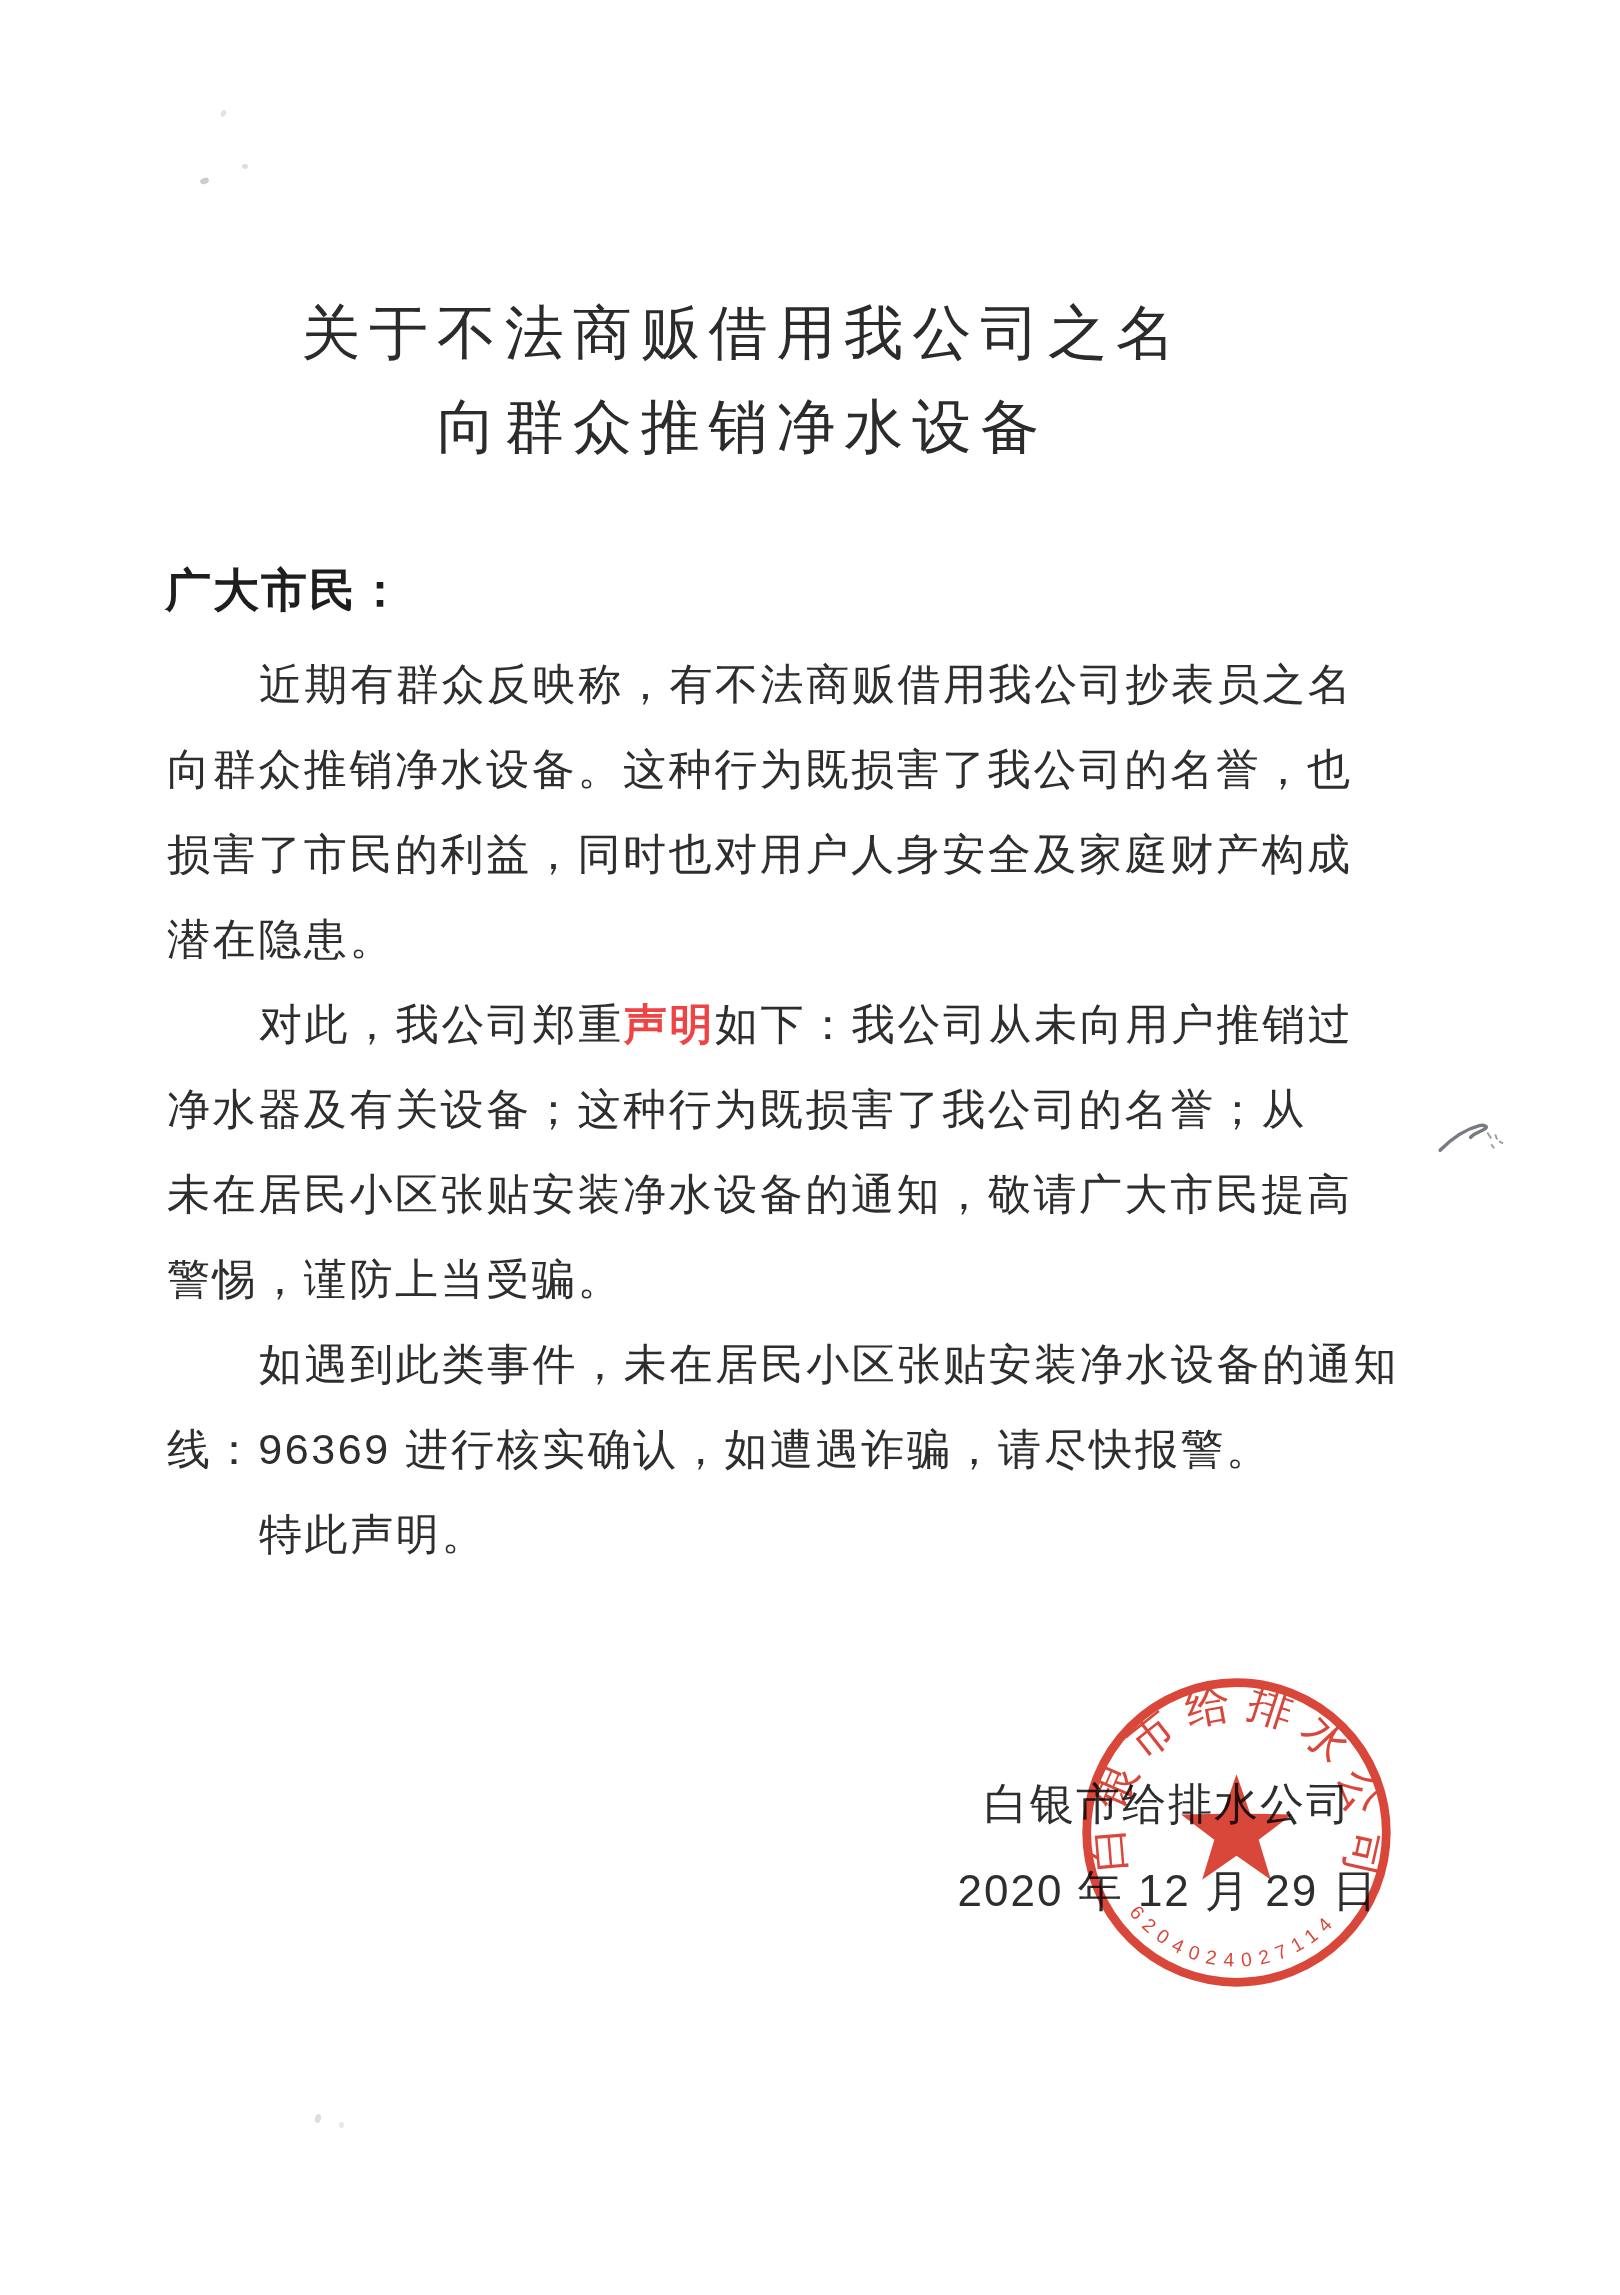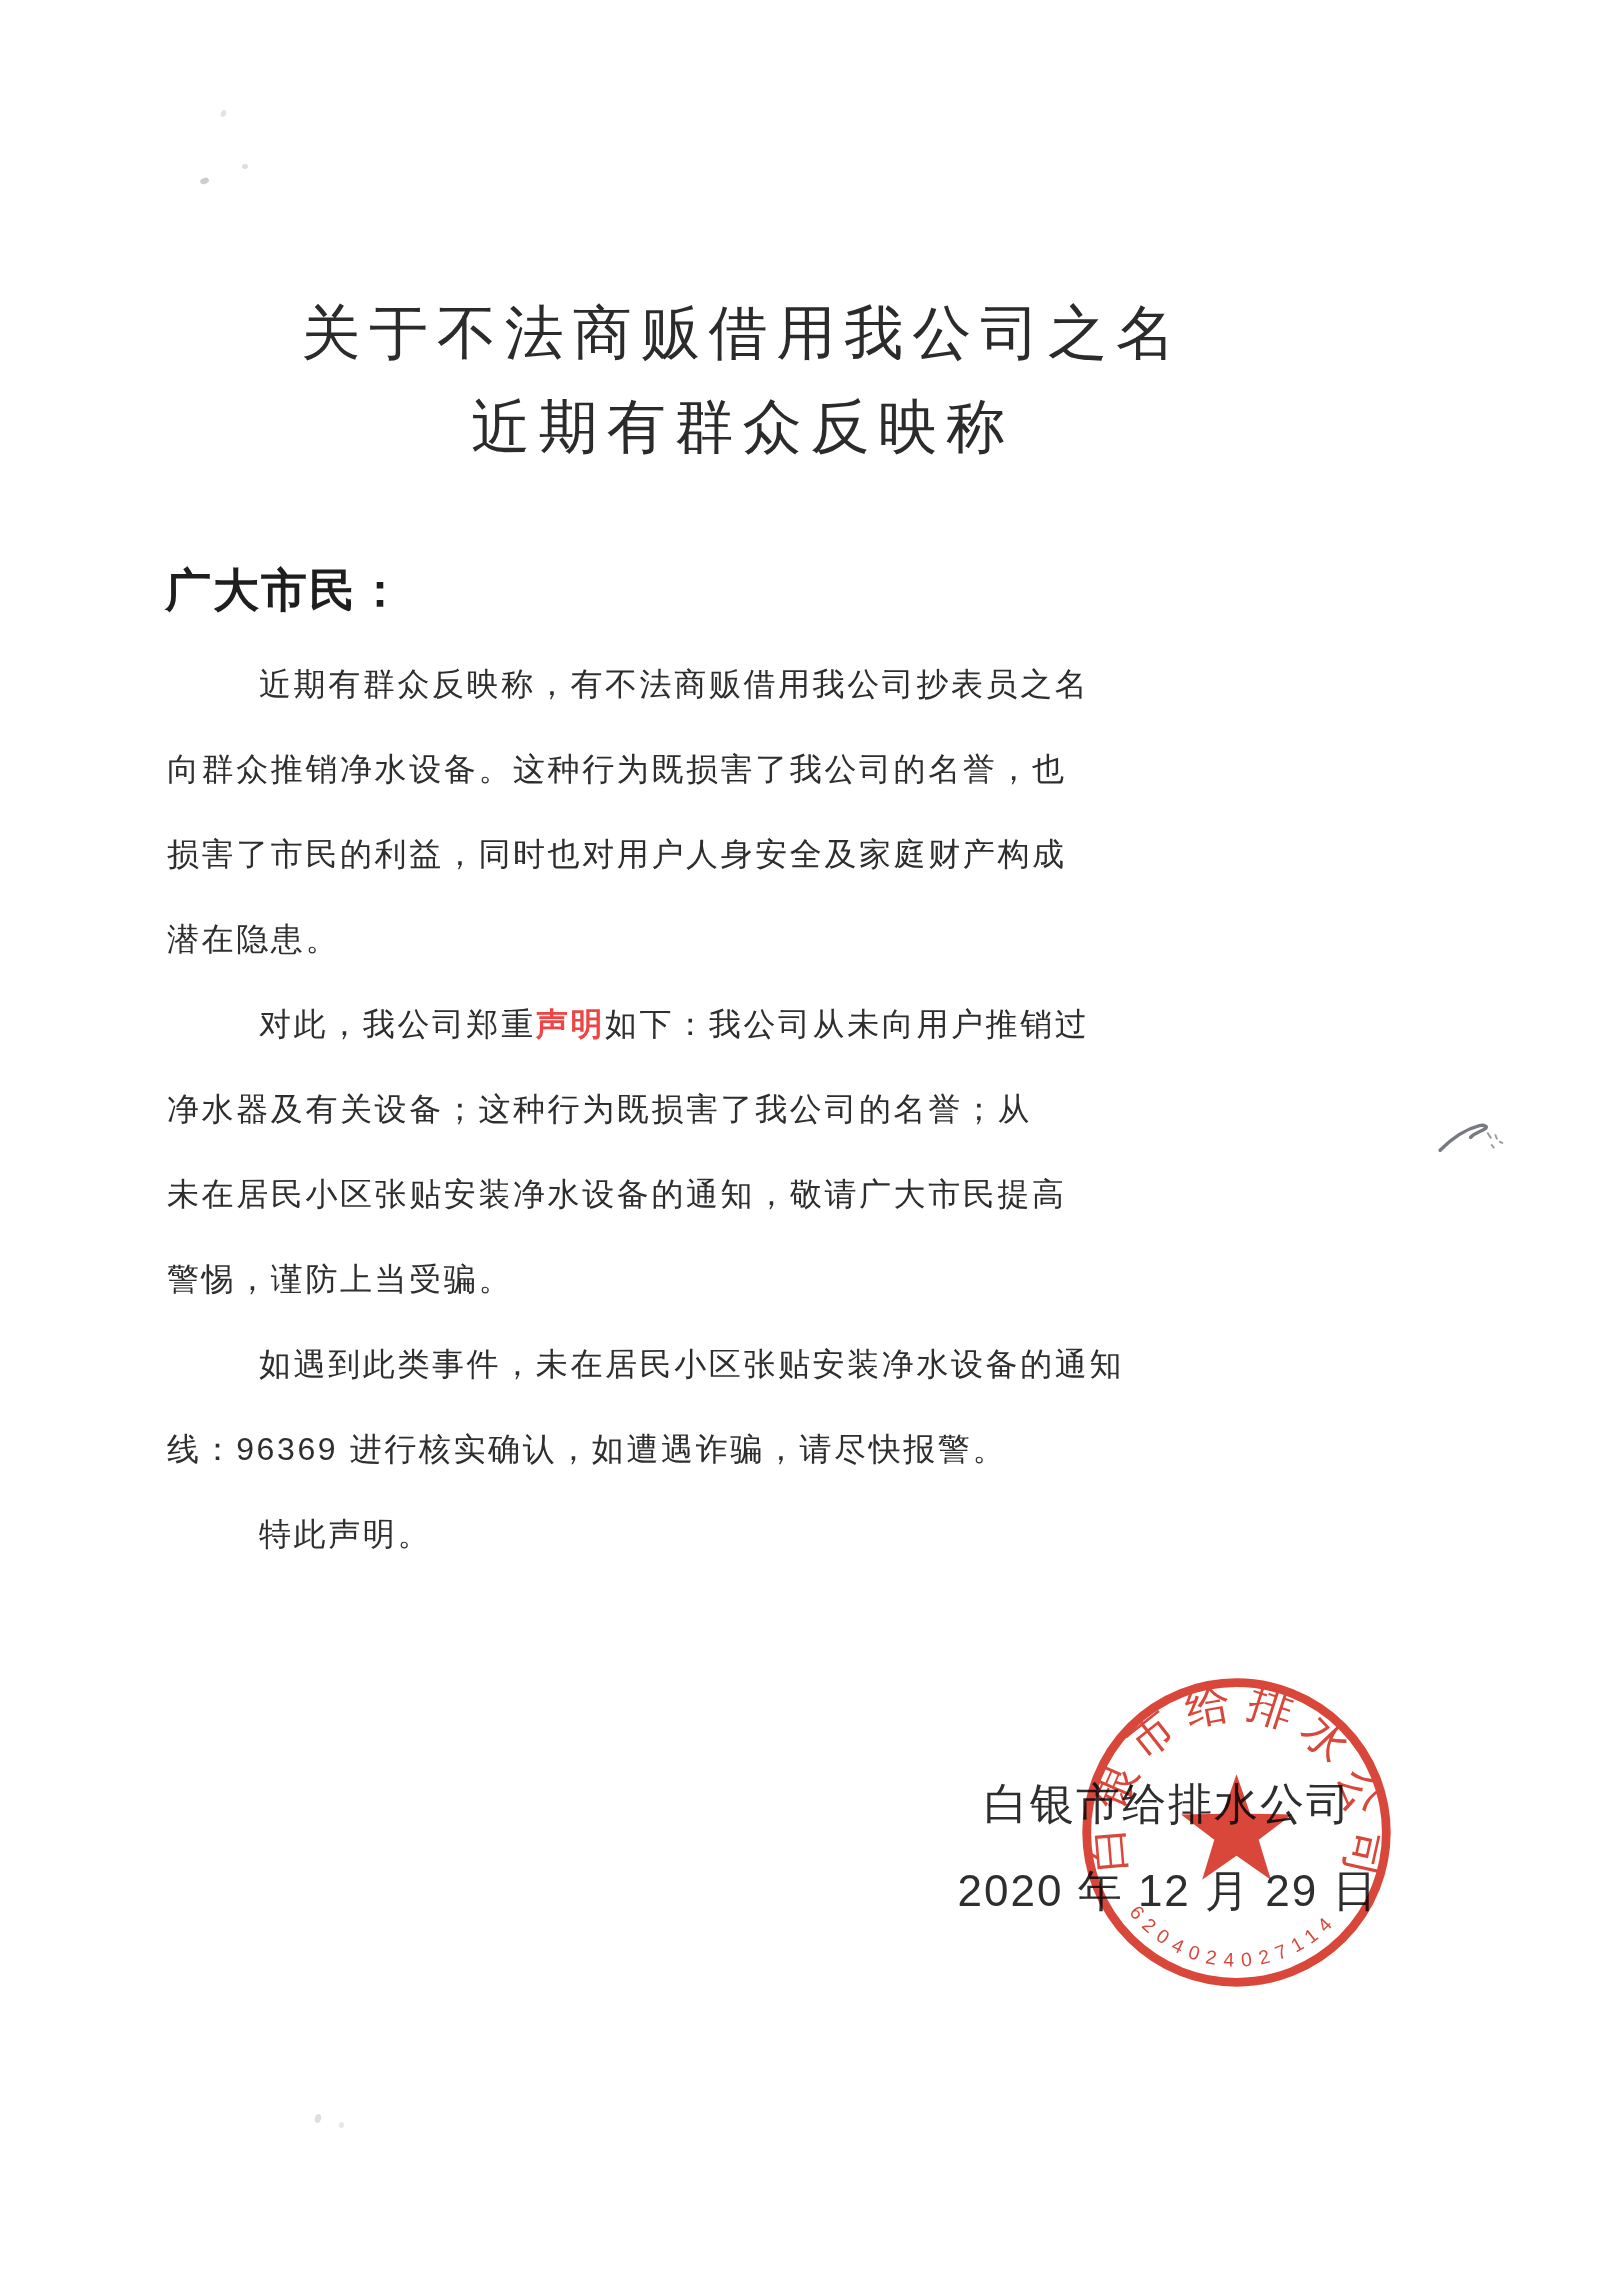--- a/index.html
+++ b/index.html
@@ -21,21 +21,21 @@
   #title-line-1{top:294px;}
   #title-line-2{top:388px;}
   .salutation{
     position:absolute;left:165px;top:560px;
     font-size:46px;font-weight:700;letter-spacing:2px;
     color:#1e1e1e;white-space:nowrap;
   }
   .body-text{position:absolute;left:167px;top:642px;width:1162px;}
   .line{
     height:85px;line-height:85px;
-    font-size:32px;letter-spacing:2.6px;
+    font-size:43px;letter-spacing:2.6px;
     color:#2e2e2e;white-space:nowrap;
   }
   .line.indent{padding-left:92px;}
   .line .b{font-weight:700;color:#ef4444;}
   .sig-line{
     position:absolute;left:1168px;transform:translateX(-50%);
     font-size:44px;letter-spacing:2px;color:#2e2e2e;white-space:nowrap;
     z-index:2;
   }
   #sig-company{top:1775px;}
@@ -52,21 +52,21 @@
   #artifact-dot-4{left:315px;top:2114px;width:5.9px;height:8.9px;opacity:.30;transform:rotate(15deg);}
   #artifact-dot-5{left:339px;top:2122px;width:4.9px;height:5.9px;opacity:.22;}
   .scribble{position:absolute;left:1434px;top:1105px;z-index:1;}
 </style>
 </head>
 <body>
 
 <div class="page">
 
   <div class="title-line" id="title-line-1">关于不法商贩借用我公司之名</div>
-  <div class="title-line" id="title-line-2">近期有群众反映称</div>
+  <div class="title-line" id="title-line-2">向群众推销净水设备</div>
 
   <div class="salutation">广大市民：</div>
 
   <div class="body-text">
     <div class="line indent">近期有群众反映称，有不法商贩借用我公司抄表员之名</div>
     <div class="line">向群众推销净水设备。这种行为既损害了我公司的名誉，也</div>
     <div class="line">损害了市民的利益，同时也对用户人身安全及家庭财产构成</div>
     <div class="line">潜在隐患。</div>
     <div class="line indent"><span>对此，我公司郑重</span><span class="b">声明</span><span>如下：我公司从未向用户推销过</span></div>
     <div class="line">净水器及有关设备；这种行为既损害了我公司的名誉；从</div>

